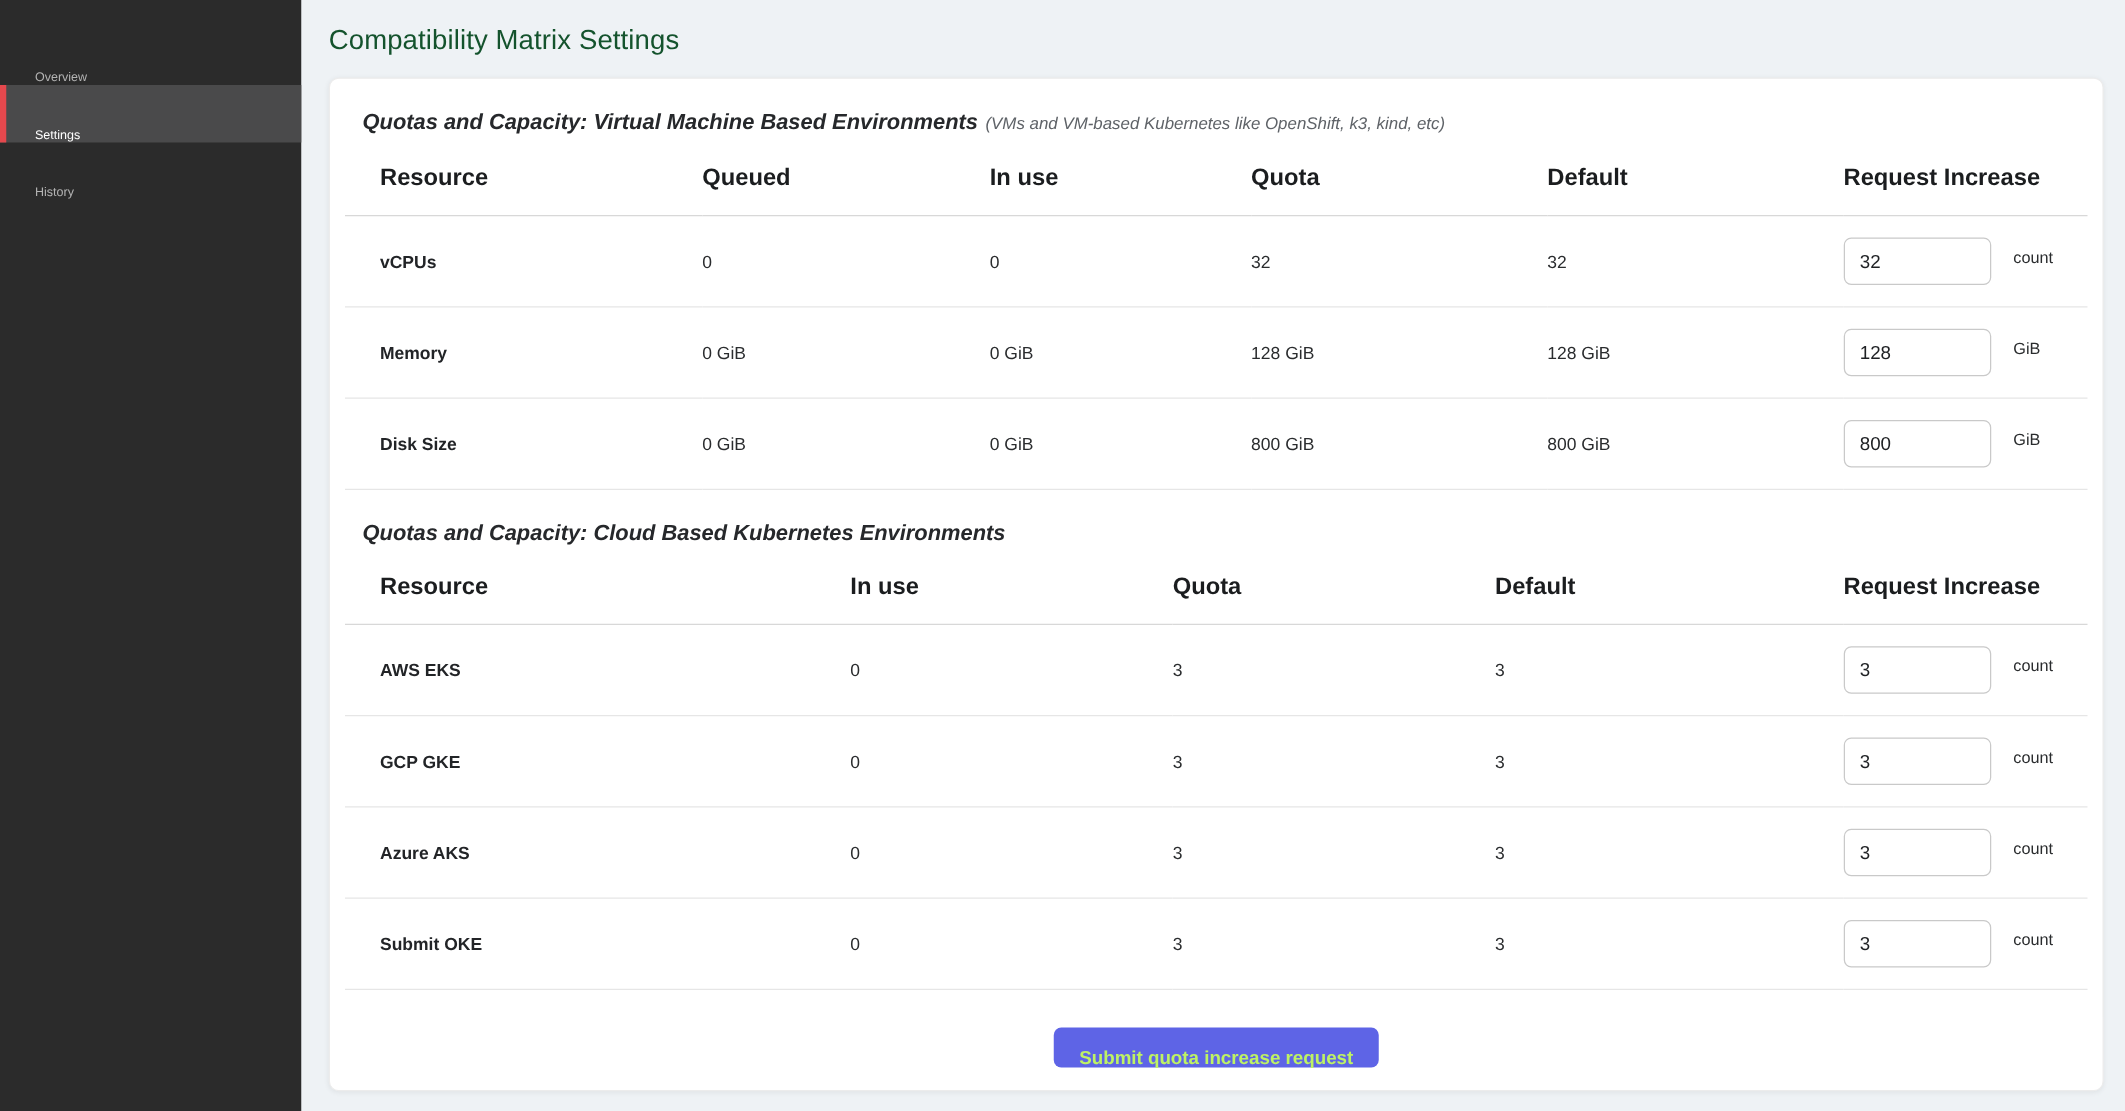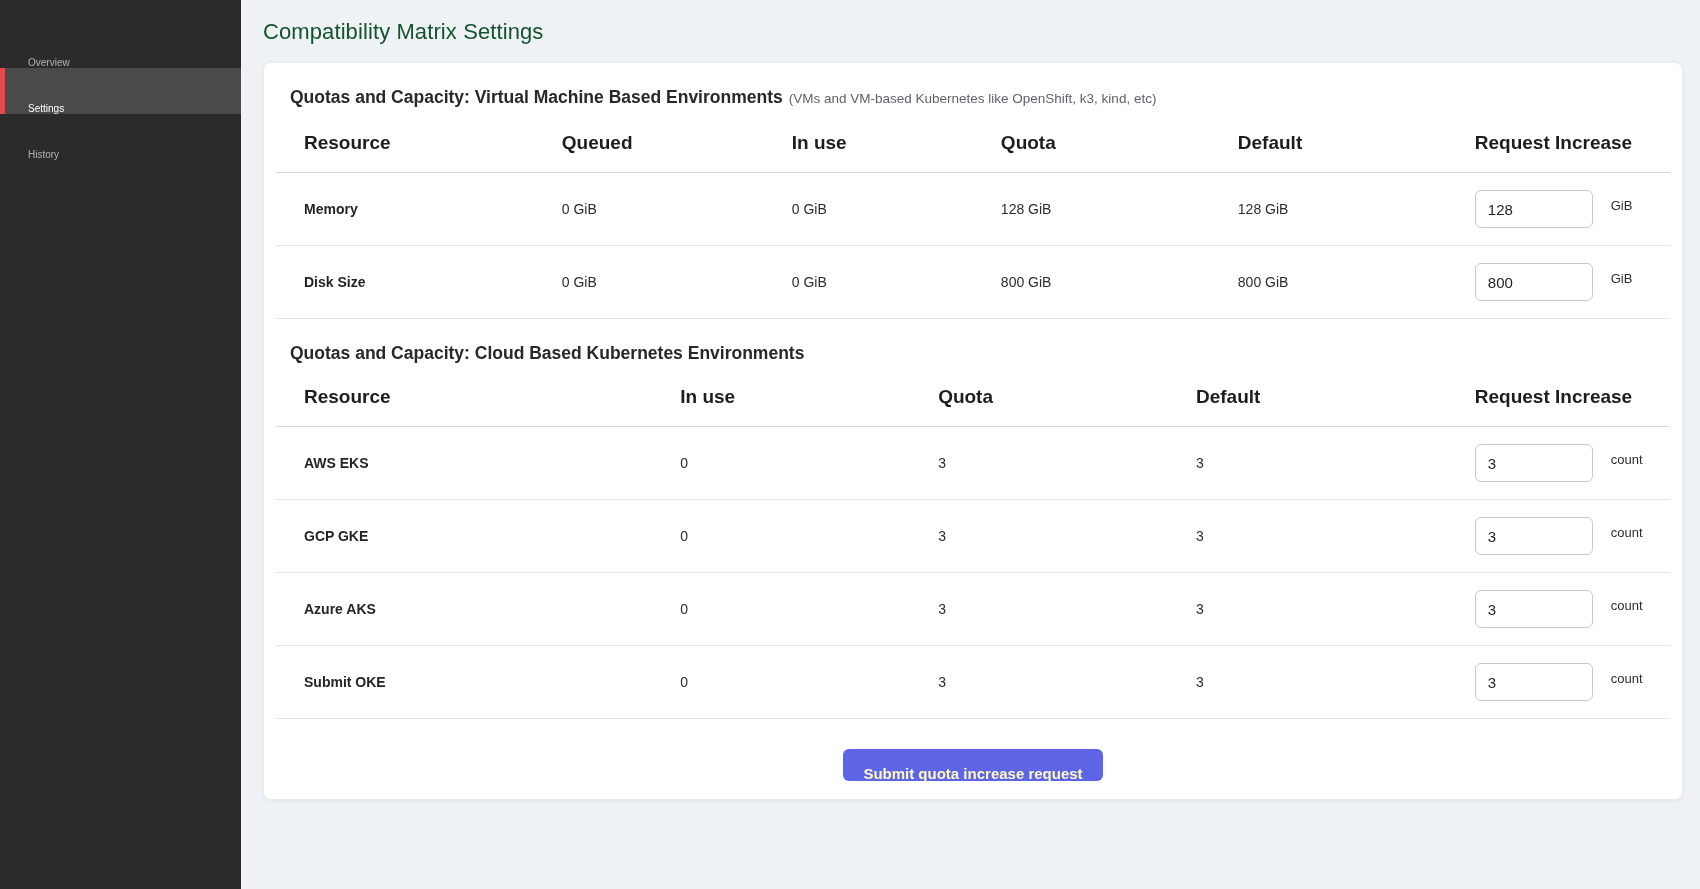--- a/index.html
+++ b/index.html
@@ -62,20 +62,21 @@
     box-shadow: 0 1px 4px rgba(0,0,0,0.06);
     padding: 24px 12px 16px;
   }
 
   h2.section-title {
     font-size: 17.5px;
     font-weight: 700;
     color: #26282b;
     padding: 0 14px;
     margin-bottom: 8px;
+    font-style: italic;
   }
   h2.section-title .subtitle {
     font-size: 13.5px;
     font-weight: 400;
     color: #5f6368;
     margin-left: 6px;
   }
   .section-2 { margin-top: 24px; }
   .section-2 h2.section-title { margin-bottom: 12px; }
 
@@ -125,21 +126,21 @@
     position: relative;
     top: -4px;
   }
 
   .submit-row {
     padding: 30px 0 0;
     text-align: center;
   }
   .submit-btn {
     background: #5e64e6;
-    color: #fef9c3;
+    color: #bef264;
     border: none;
     border-radius: 6px;
     height: 30px;
     padding: 16px 20px;
     font-size: 15px;
     font-weight: 700;
     font-family: "Liberation Sans", sans-serif;
     cursor: pointer;
   }
 </style>
@@ -184,20 +185,31 @@
             <th>Resource</th>
             <th>Queued</th>
             <th>In use</th>
             <th>Quota</th>
             <th>Default</th>
             <th>Request Increase</th>
           </tr>
         </thead>
         <tbody>
           <tr>
+            <td class="res">vCPUs</td>
+            <td>0</td>
+            <td>0</td>
+            <td>32</td>
+            <td>32</td>
+            <td class="req-cell">
+              <input class="qty-input" type="text" value="32" style="">
+              <span class="unit">count</span>
+            </td>
+          </tr>
+          <tr>
             <td class="res">Memory</td>
             <td>0 GiB</td>
             <td>0 GiB</td>
             <td>128 GiB</td>
             <td>128 GiB</td>
             <td class="req-cell">
               <input class="qty-input" type="text" value="128" style="">
               <span class="unit">GiB</span>
             </td>
           </tr>

